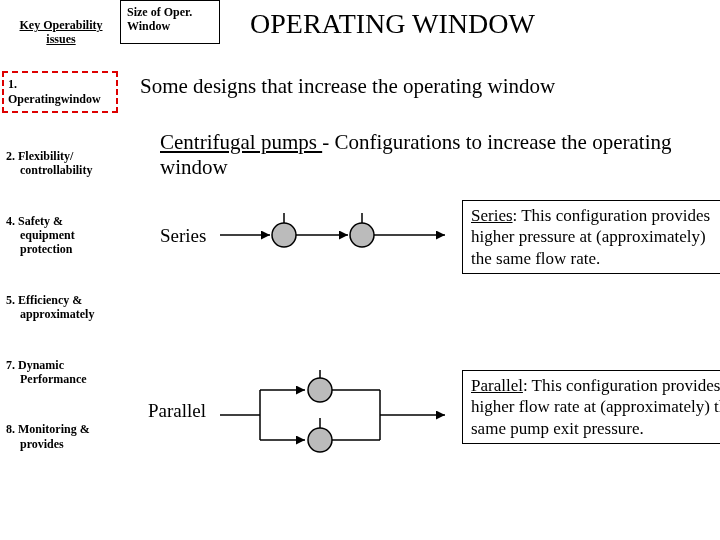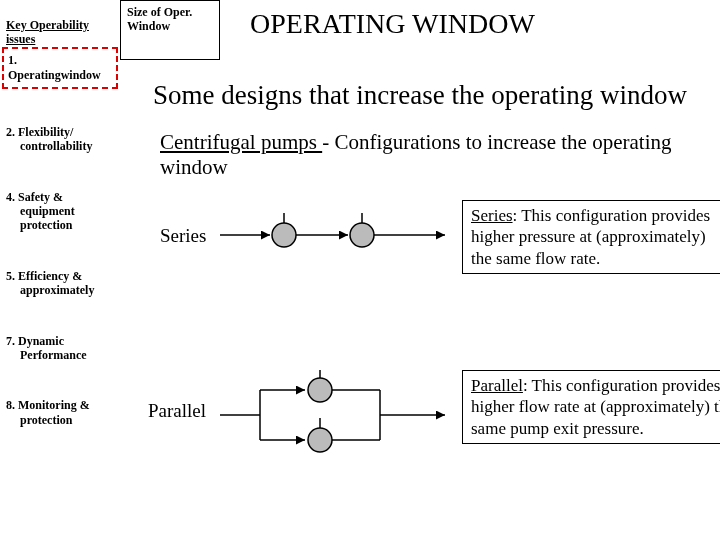--- a/index.html
+++ b/index.html
@@ -7,40 +7,39 @@
     width: 720px; height: 540px;
     font-family: "Times New Roman", serif;
     background: #fff; color: #000;
     position: relative; overflow: hidden;
   }
   .sidebar {
     position: absolute; left: 0; top: 0; width: 120px; height: 540px;
     font-size: 12px; font-weight: bold;
     padding: 6px 4px 6px 6px;
   }
-  .sidebar-title { text-decoration: underline; margin-top: 12px; margin-bottom: 0; line-height: 1.2; }
+  .sidebar-title { text-decoration: underline; margin-top: 12px; margin-bottom: 24px; line-height: 1.2; text-align: center; }
   .sidebar-item { margin-bottom: 16px; line-height: 1.2; margin-top: 36px; }
   .sidebar-item .sub { padding-left: 14px; display: block; }
   .active-box {
     border: 2px dashed #d00; padding: 4px 4px;
     margin-left: -4px; margin-right: -2px; margin-bottom: 16px;
   }
   .topbox {
-    position: absolute; left: 120px; top: 0; width: 100px; height: 60px;
+    position: absolute; left: 120px; top: 0; width: 100px; height: 44px;
     border: 1px solid #000; padding: 4px 6px;
     font-size: 12px; font-weight: bold; line-height: 1.2;
   }
   .title {
     position: absolute; left: 250px; top: 8px;
     font-size: 28px; font-weight: normal;
   }
   .subtitle {
-    position: absolute; left: 140px; top: 80px; width: 560px;
-    font-size: 27px;
-    text-align: center;
+    position: absolute; left: 140px; top: 74px; width: 560px;
+    font-size: 21px;
   }
   .pump-head {
     position: absolute; left: 160px; top: 130px; width: 520px;
     font-size: 21px;
   }
   .pump-head .u { text-decoration: underline; }
   .config-label {
     position: absolute; font-size: 19px;
   }
   .label-series { left: 160px; top: 225px; }
@@ -59,21 +58,21 @@
 <body>
 
 <div class="sidebar">
   <div class="sidebar-title">Key Operability issues</div>
   <div id="sidebar-items">
       <div class="active-box">1. Operating<span class="sub">window</span></div>
       <div class="sidebar-item">2. Flexibility/<span class="sub">controllability</span></div>
       <div class="sidebar-item">4. Safety &amp;<span class="sub">equipment protection</span></div>
       <div class="sidebar-item">5. Efficiency &amp;<span class="sub">approximately</span></div>
       <div class="sidebar-item">7. Dynamic<span class="sub">Performance</span></div>
-      <div class="sidebar-item">8. Monitoring &amp;<span class="sub">protection</span></div>
+      <div class="sidebar-item">8. Monitoring &amp;<span class="sub">provides</span></div>
     </div>
 </div>
 
 <div class="topbox">Size of Oper. Window</div>
 
 <div class="title">OPERATING WINDOW</div>
 
 <div class="subtitle">Some designs that increase the operating window</div>
 
 <div class="pump-head">

